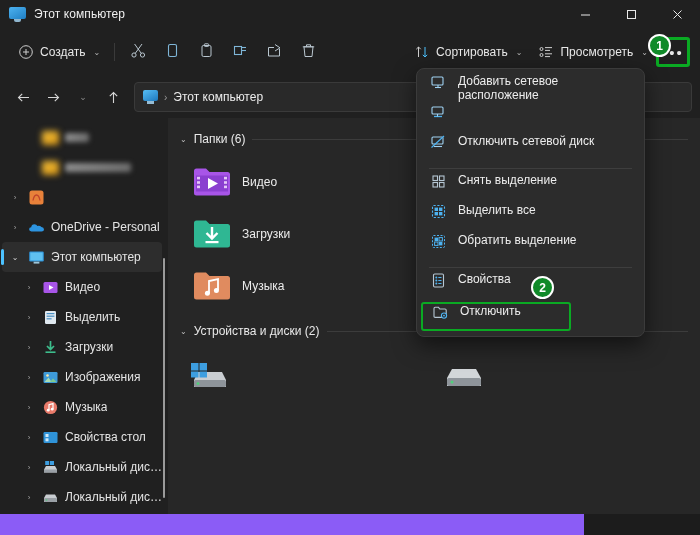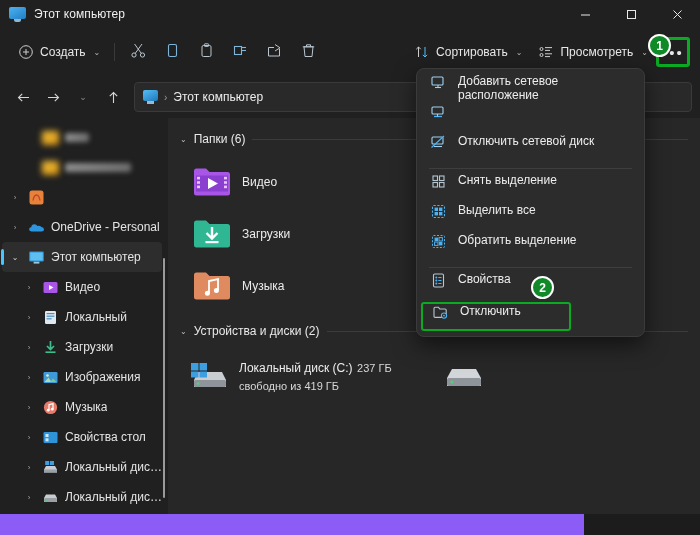--- a/index.html
+++ b/index.html
@@ -430,21 +430,21 @@
     <div class="nav-row indent">
       <span class="twisty">›</span>
       <span class="ico">
         <svg width="17" height="17" viewBox="0 0 17 17">
             <rect x="3" y="2" width="11" height="13" rx="1.2" fill="#dfe8ef"></rect>
             <rect x="4.6" y="4" width="7.8" height="1.2" fill="#4a90c4"></rect>
             <rect x="4.6" y="6.6" width="7.8" height="1.2" fill="#4a90c4"></rect>
             <rect x="4.6" y="9.2" width="5" height="1.2" fill="#4a90c4"></rect>
           </svg>
       </span>
-      <span class="nav-label">Локальный</span>
+      <span class="nav-label">Выделить</span>
     </div>
 
     <div class="nav-row indent">
       <span class="twisty">›</span>
       <span class="ico">
         <svg width="17" height="17" viewBox="0 0 17 17">
             <path d="M8.5 2 L8.5 10 M5 7 L8.5 10.6 L12 7" fill="none" stroke="#3dbd8c" stroke-width="1.7"></path>
             <rect x="3.5" y="12.4" width="10" height="1.6" fill="#3dbd8c"></rect>
           </svg>
       </span>
@@ -600,27 +600,20 @@
           <svg width="44" height="32" viewBox="0 0 44 32">
               <path d="M8 20 L12 12 L36 12 L40 20 L40 27 L8 27 Z" fill="#c9cdd1"></path>
               <rect x="8" y="20" width="32" height="7" rx="1.5" fill="#8e949a"></rect>
               <circle cx="12" cy="23.6" r="1.4" fill="#4fd17a"></circle>
               <rect x="5" y="3" width="7.5" height="7.5" fill="#3d9ee0"></rect>
               <rect x="13.5" y="3" width="7.5" height="7.5" fill="#3d9ee0"></rect>
               <rect x="5" y="11.5" width="7.5" height="6" fill="#3d9ee0"></rect>
               <rect x="13.5" y="11.5" width="7.5" height="6" fill="#3d9ee0"></rect>
             </svg>
         </span>
-        <span class="drive-info">
-          <span class="drive-name">Локальный диск (C:)</span>
-          <span class="bar-outer">
-            <span class="bar-fill" style="width:43%"></span>
-          </span>
-          <span class="drive-sub">237 ГБ свободно из 419 ГБ</span>
-        </span>
       </div>
 
       <div class="drive-tile">
         <span class="drive-ico">
           <svg width="44" height="32" viewBox="0 0 44 32">
               <path d="M6 18 L11 9 L35 9 L40 18 L40 26 L6 26 Z" fill="#d2d6d9"></path>
               <rect x="6" y="18" width="34" height="8" rx="1.8" fill="#8e949a"></rect>
               <circle cx="11" cy="22" r="1.5" fill="#4fd17a"></circle>
             </svg>
         </span>

